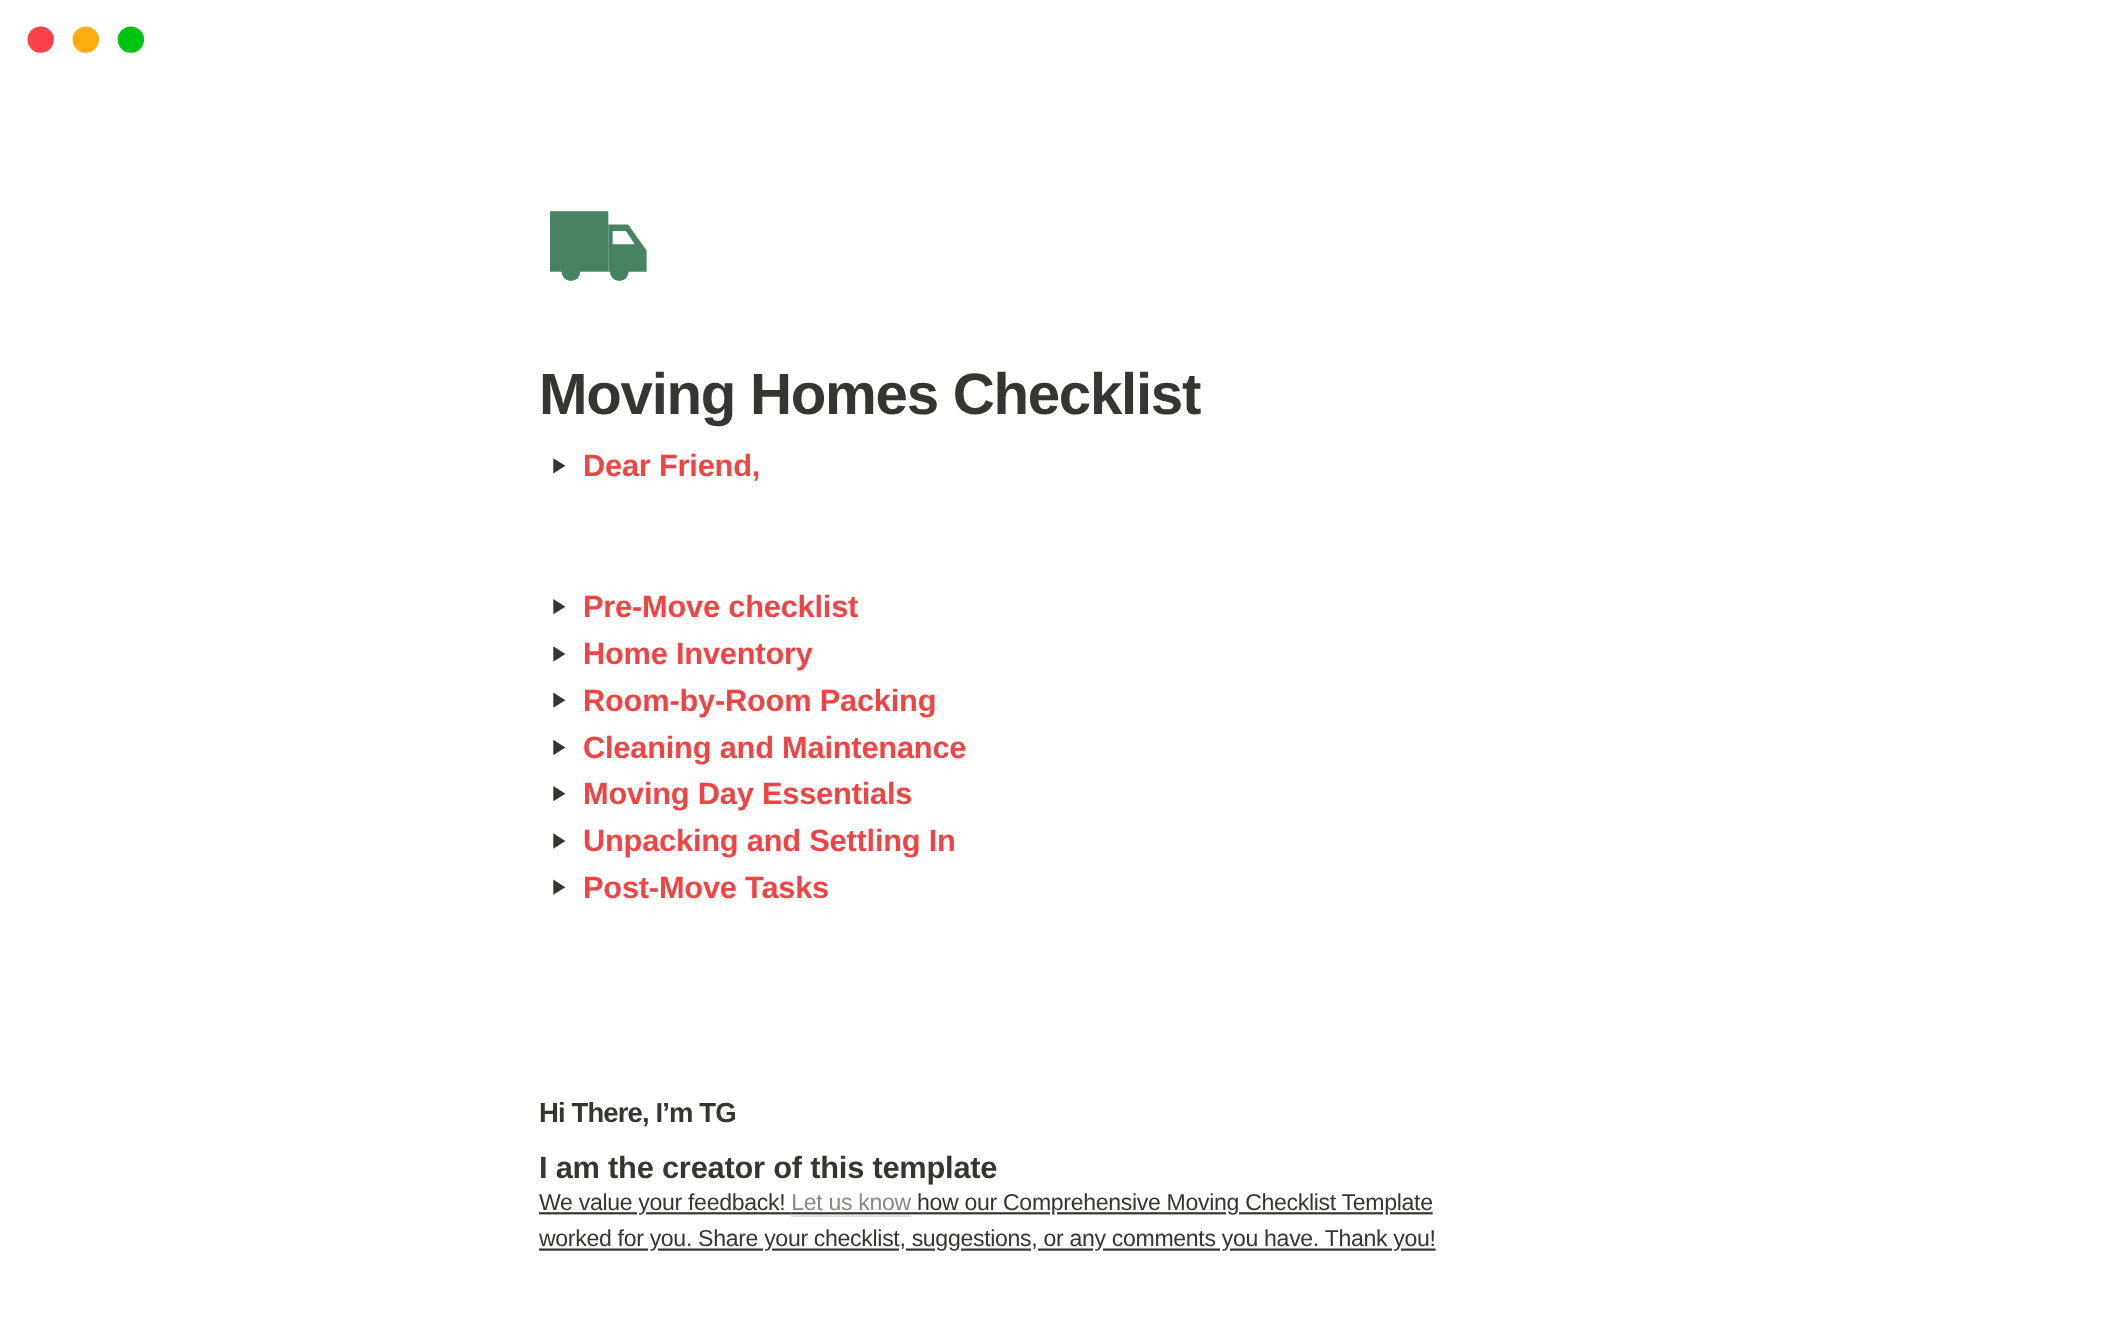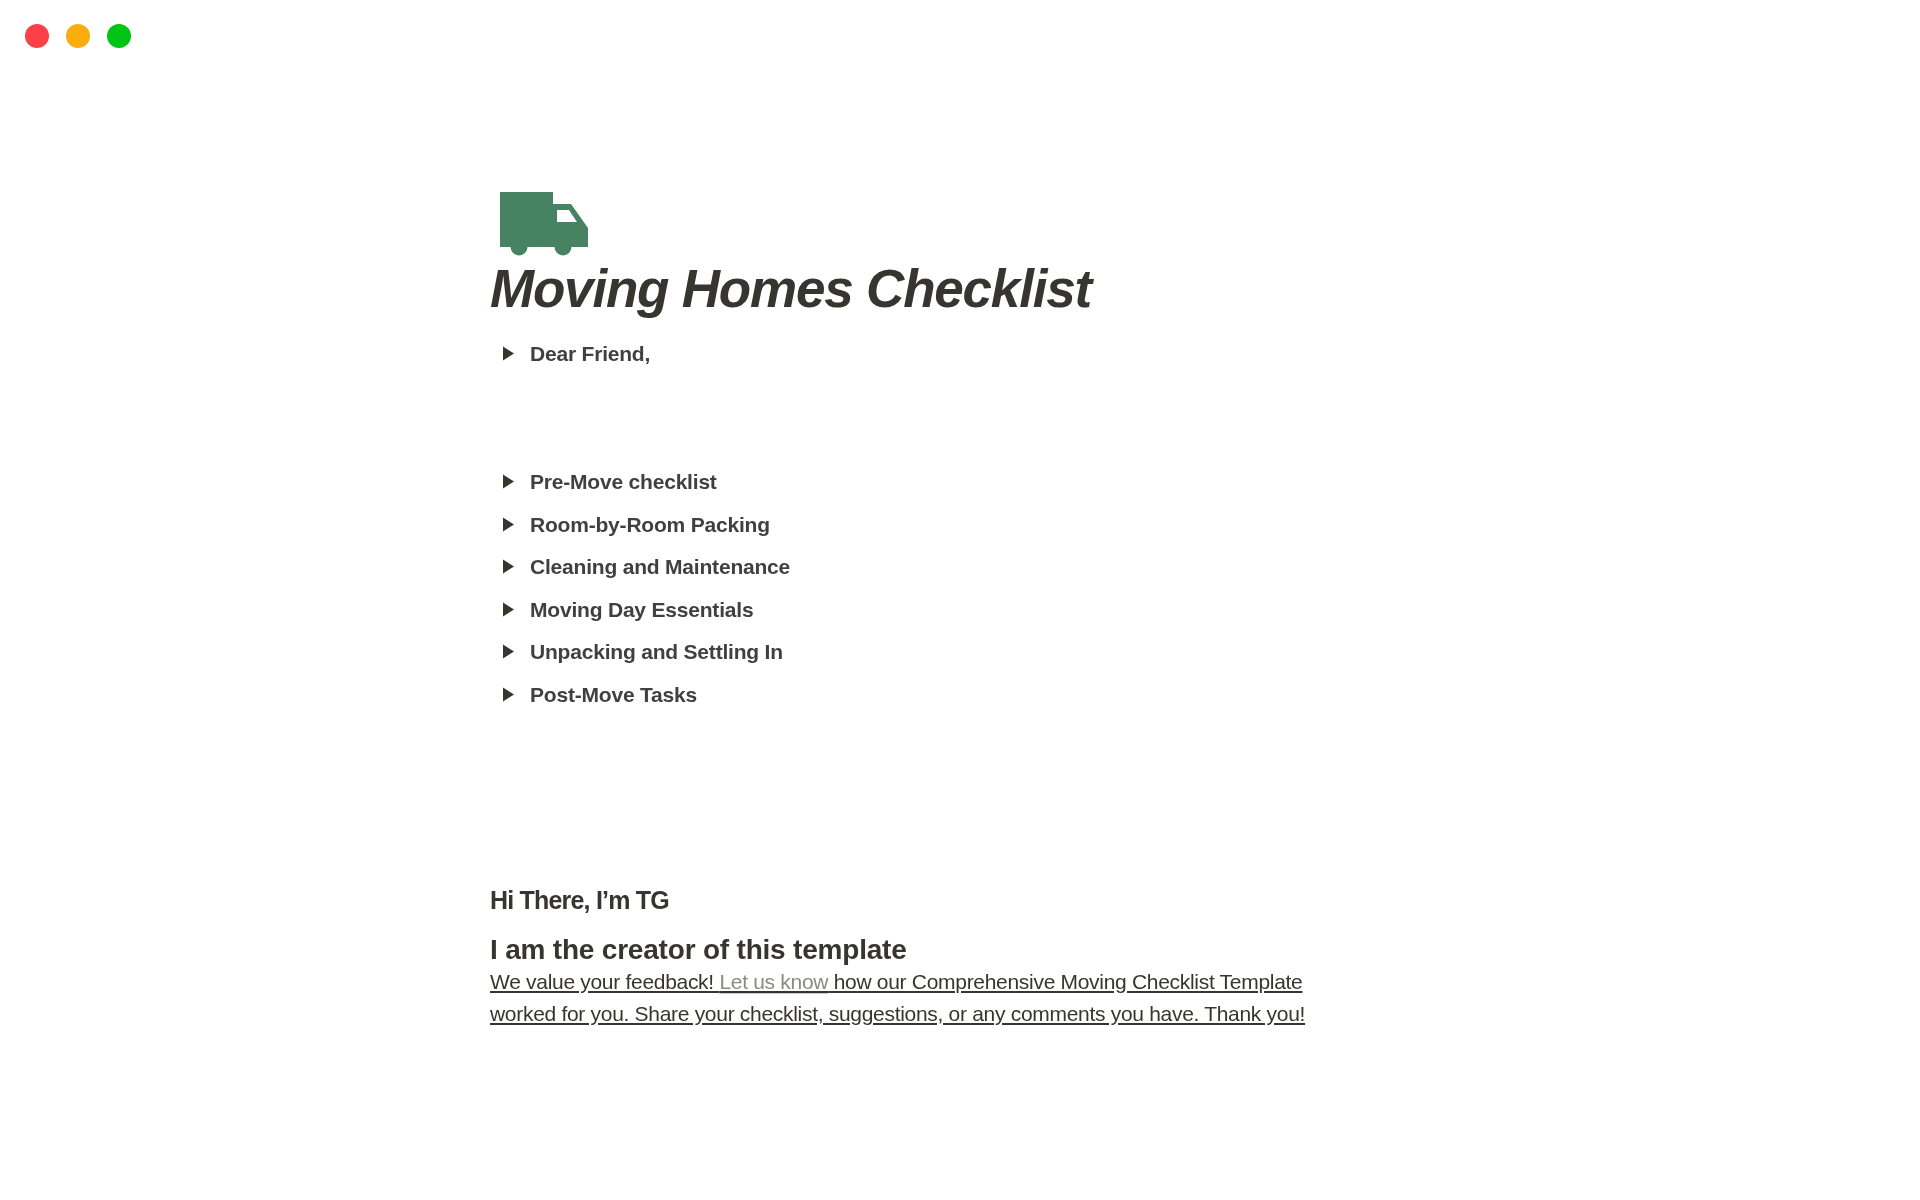--- a/index.html
+++ b/index.html
@@ -29,42 +29,43 @@
 
   
   .page-column {
     position: absolute; left: 490px; top: 0; width: 1010px;
   }
   .page-icon-wrap {
     margin-top: 188px; margin-left: 10px;
     width: 88px; height: 70px;
   }
   .page-title {
+    margin-top: 70px;
     font-size: 53px; line-height: 62px; font-weight: 700;
-    letter-spacing: -1.2px; color: #37352F; font-style: italic;
+    letter-spacing: -1.2px; color: #37352F;
   }
 
   
   .toggle-row {
     display: flex; align-items: center; min-height: 33px;
   }
   .intro-toggle { margin-top: 17px; }
   .toggle-list { margin-top: 95px; }
   .toggle-list .toggle-row + .toggle-row { margin-top: 9.5px; }
   .toggle-btn {
     width: 24px; height: 24px; margin-left: 6px;
     border: none; background: transparent; cursor: pointer;
     display: flex; align-items: center; justify-content: center;
     flex: 0 0 auto;
   }
   .toggle-btn svg { display: block; }
   .toggle-label {
     margin-left: 10px;
-    font-size: 21px; line-height: 33px; font-weight: 600;
-    letter-spacing: -0.2px; color: #404040;
+    font-size: 28px; line-height: 33px; font-weight: 600;
+    letter-spacing: -0.2px; color: #ef4444;
     cursor: text;
   }
 
   
   .about { margin-top: 167px; }
   .about-heading {
     font-size: 25px; line-height: 44px; font-weight: 700;
     letter-spacing: -0.8px; color: #37352F; cursor: text;
   }
   .about-subheading {
@@ -126,20 +127,28 @@
           </svg>
       </button>
       <span class="toggle-label">Pre-Move checklist</span>
     </div>
     <div class="toggle-row">
       <button class="toggle-btn" aria-label="Expand">
         <svg width="13" height="15" viewBox="0 0 13 15">
             <path d="M1,0.5 L12,7.5 L1,14.5 Z" fill="#37352F"></path>
           </svg>
       </button>
+      <span class="toggle-label">Home Inventory</span>
+    </div>
+    <div class="toggle-row">
+      <button class="toggle-btn" aria-label="Expand">
+        <svg width="13" height="15" viewBox="0 0 13 15">
+            <path d="M1,0.5 L12,7.5 L1,14.5 Z" fill="#37352F"></path>
+          </svg>
+      </button>
       <span class="toggle-label">Room-by-Room Packing</span>
     </div>
     <div class="toggle-row">
       <button class="toggle-btn" aria-label="Expand">
         <svg width="13" height="15" viewBox="0 0 13 15">
             <path d="M1,0.5 L12,7.5 L1,14.5 Z" fill="#37352F"></path>
           </svg>
       </button>
       <span class="toggle-label">Cleaning and Maintenance</span>
     </div>

